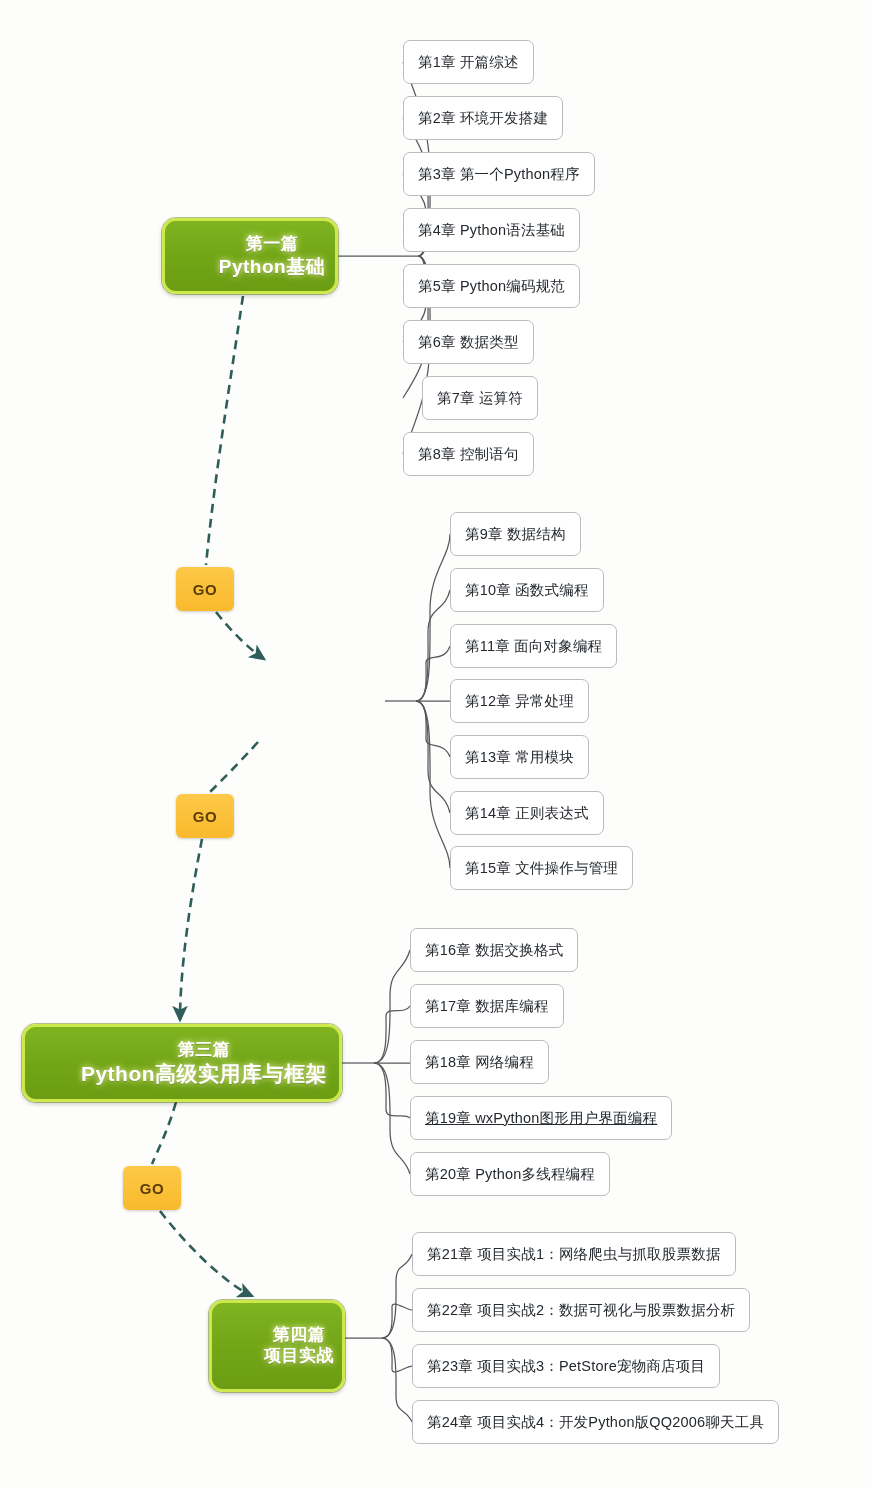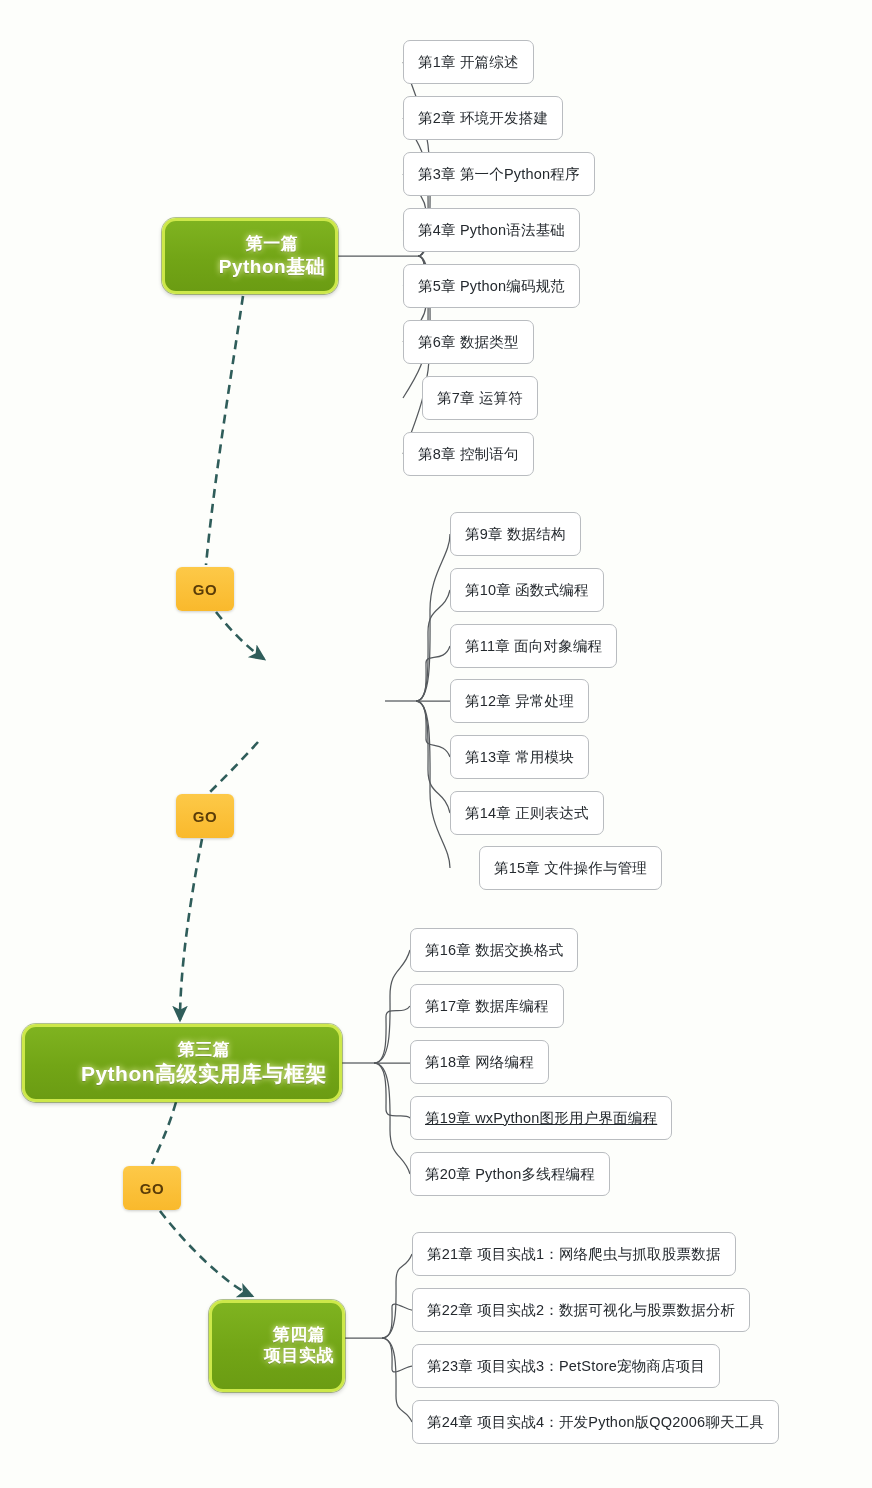--- a/index.html
+++ b/index.html
@@ -174,21 +174,21 @@
   <div class="go-badge go1">
     <span>GO</span>
   </div>
 
   <div class="chapter-box" style="left:450px; top:512px;">第9章 数据结构</div>
   <div class="chapter-box" style="left:450px; top:568px;">第10章 函数式编程</div>
   <div class="chapter-box" style="left:450px; top:624px;">第11章 面向对象编程</div>
   <div class="chapter-box" style="left:450px; top:679px;">第12章 异常处理</div>
   <div class="chapter-box" style="left:450px; top:735px;">第13章 常用模块</div>
   <div class="chapter-box" style="left:450px; top:791px;">第14章 正则表达式</div>
-  <div class="chapter-box" style="left:450px; top:846px;margin-left:29px;">第15章 文件操作与管理</div>
+  <div class="chapter-box" style="left:450px; top:846px;">第15章 文件操作与管理</div>
 
   <div class="go-badge go2">
     <span>GO</span>
   </div>
 
   <div class="section-node sn3">
     <span class="ln1">第三篇</span>
     <span class="ln2">Python高级实用库与框架</span>
   </div>
   <div class="chapter-box" style="left:410px; top:928px;">第16章 数据交换格式</div>

